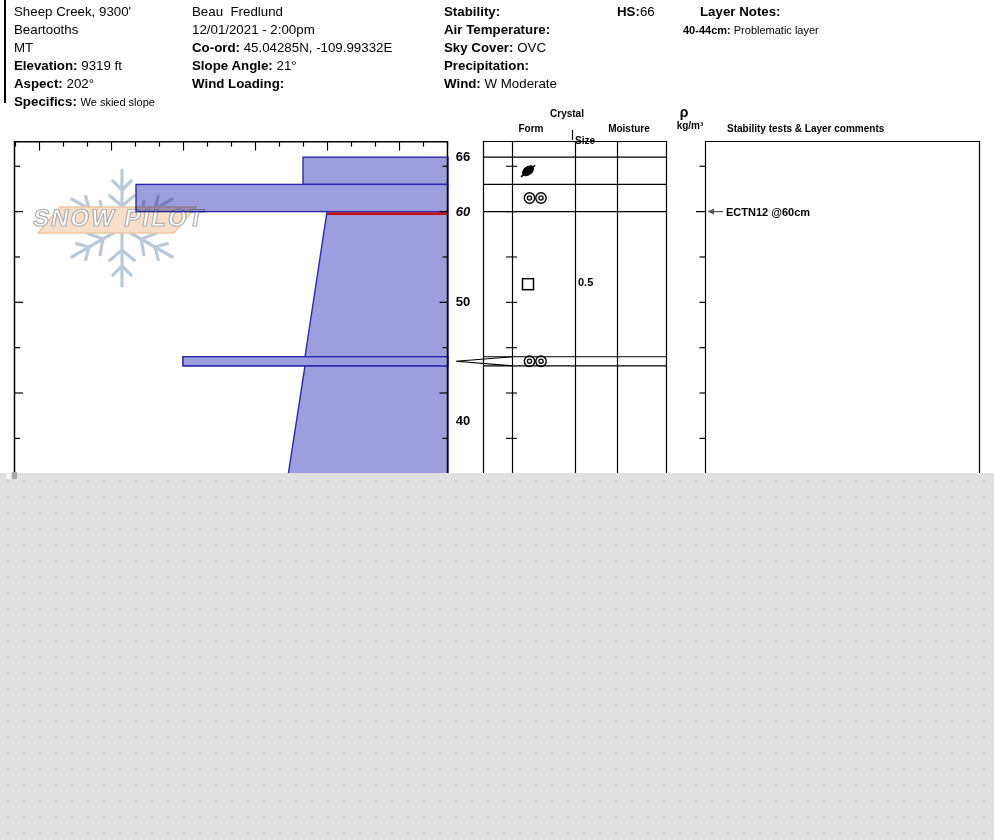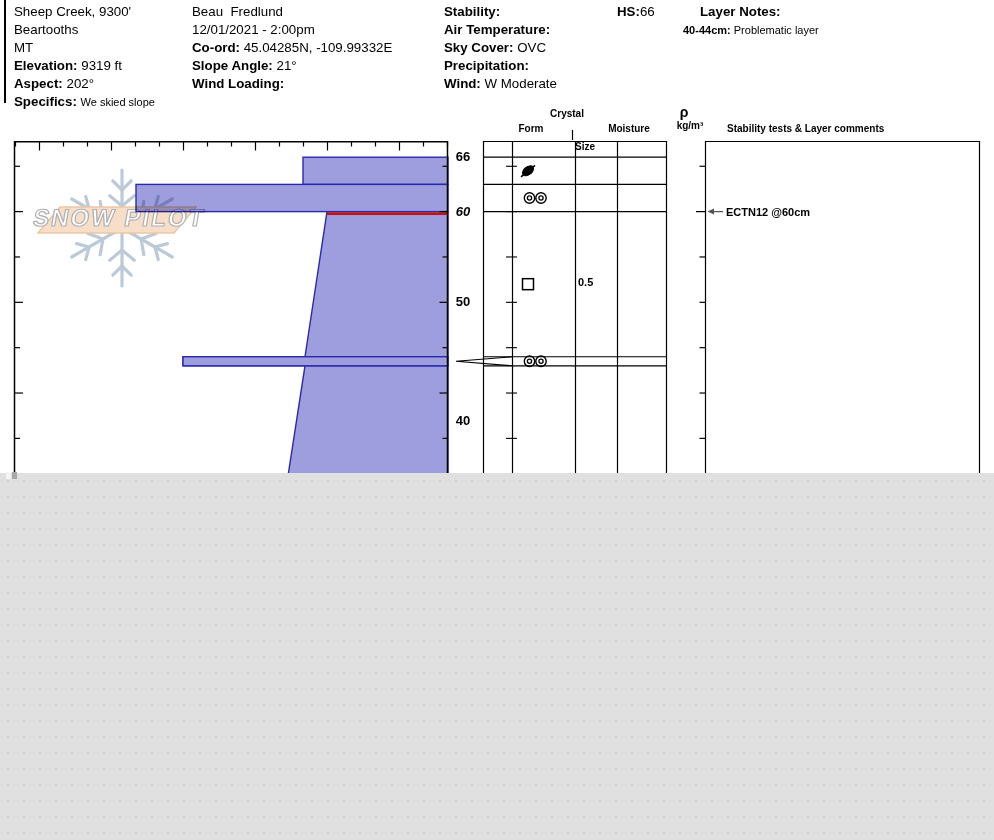--- a/index.html
+++ b/index.html
@@ -53,21 +53,21 @@
   <div class="abs hline" style="left:444px;top:75px;"><span class="b">Wind:</span> <span>W Moderate</span></div>
 
   <div class="abs hline" style="left:617px;top:3px;"><span class="b">HS:</span><span>66</span></div>
   <div class="abs hline b" style="left:700px;top:3px;"><span>Layer Notes:</span></div>
   <div class="abs small" style="left:683px;top:24px;"><span class="b">40-44cm:</span> <span>Problematic layer</span></div>
 </div>
 
 <div>
   <div class="abs colhead" style="left:540px;top:108px;width:54px;text-align:center;"><span>Crystal</span></div>
   <div class="abs colhead" style="left:511px;top:123px;width:40px;text-align:center;"><span>Form</span></div>
-  <div class="abs colhead" style="left:565px;top:141px;width:40px;text-align:center;"><span>Size</span></div>
+  <div class="abs colhead" style="left:565px;top:135px;width:40px;text-align:center;"><span>Size</span></div>
   <div class="abs colhead" style="left:603px;top:123px;width:52px;text-align:center;"><span>Moisture</span></div>
   <div class="abs colhead" style="left:674px;top:104px;width:20px;text-align:center;font-size:14px;"><span>ρ</span></div>
   <div class="abs colhead" style="left:668px;top:120px;width:44px;text-align:center;"><span>kg/m³</span></div>
   <div class="abs colhead" style="left:727px;top:123px;"><span>Stability tests &amp; Layer comments</span></div>
 </div>
 
 <div class="abs depthlab" style="left:450px;top:149px;"><span>66</span></div>
 <div class="abs depthlab" style="left:450px;top:203.5px;font-style:italic;"><span>60</span></div>
 <div class="abs depthlab" style="left:450px;top:294px;"><span>50</span></div>
 <div class="abs depthlab" style="left:450px;top:385px;margin-top:28px;"><span>40</span></div>

